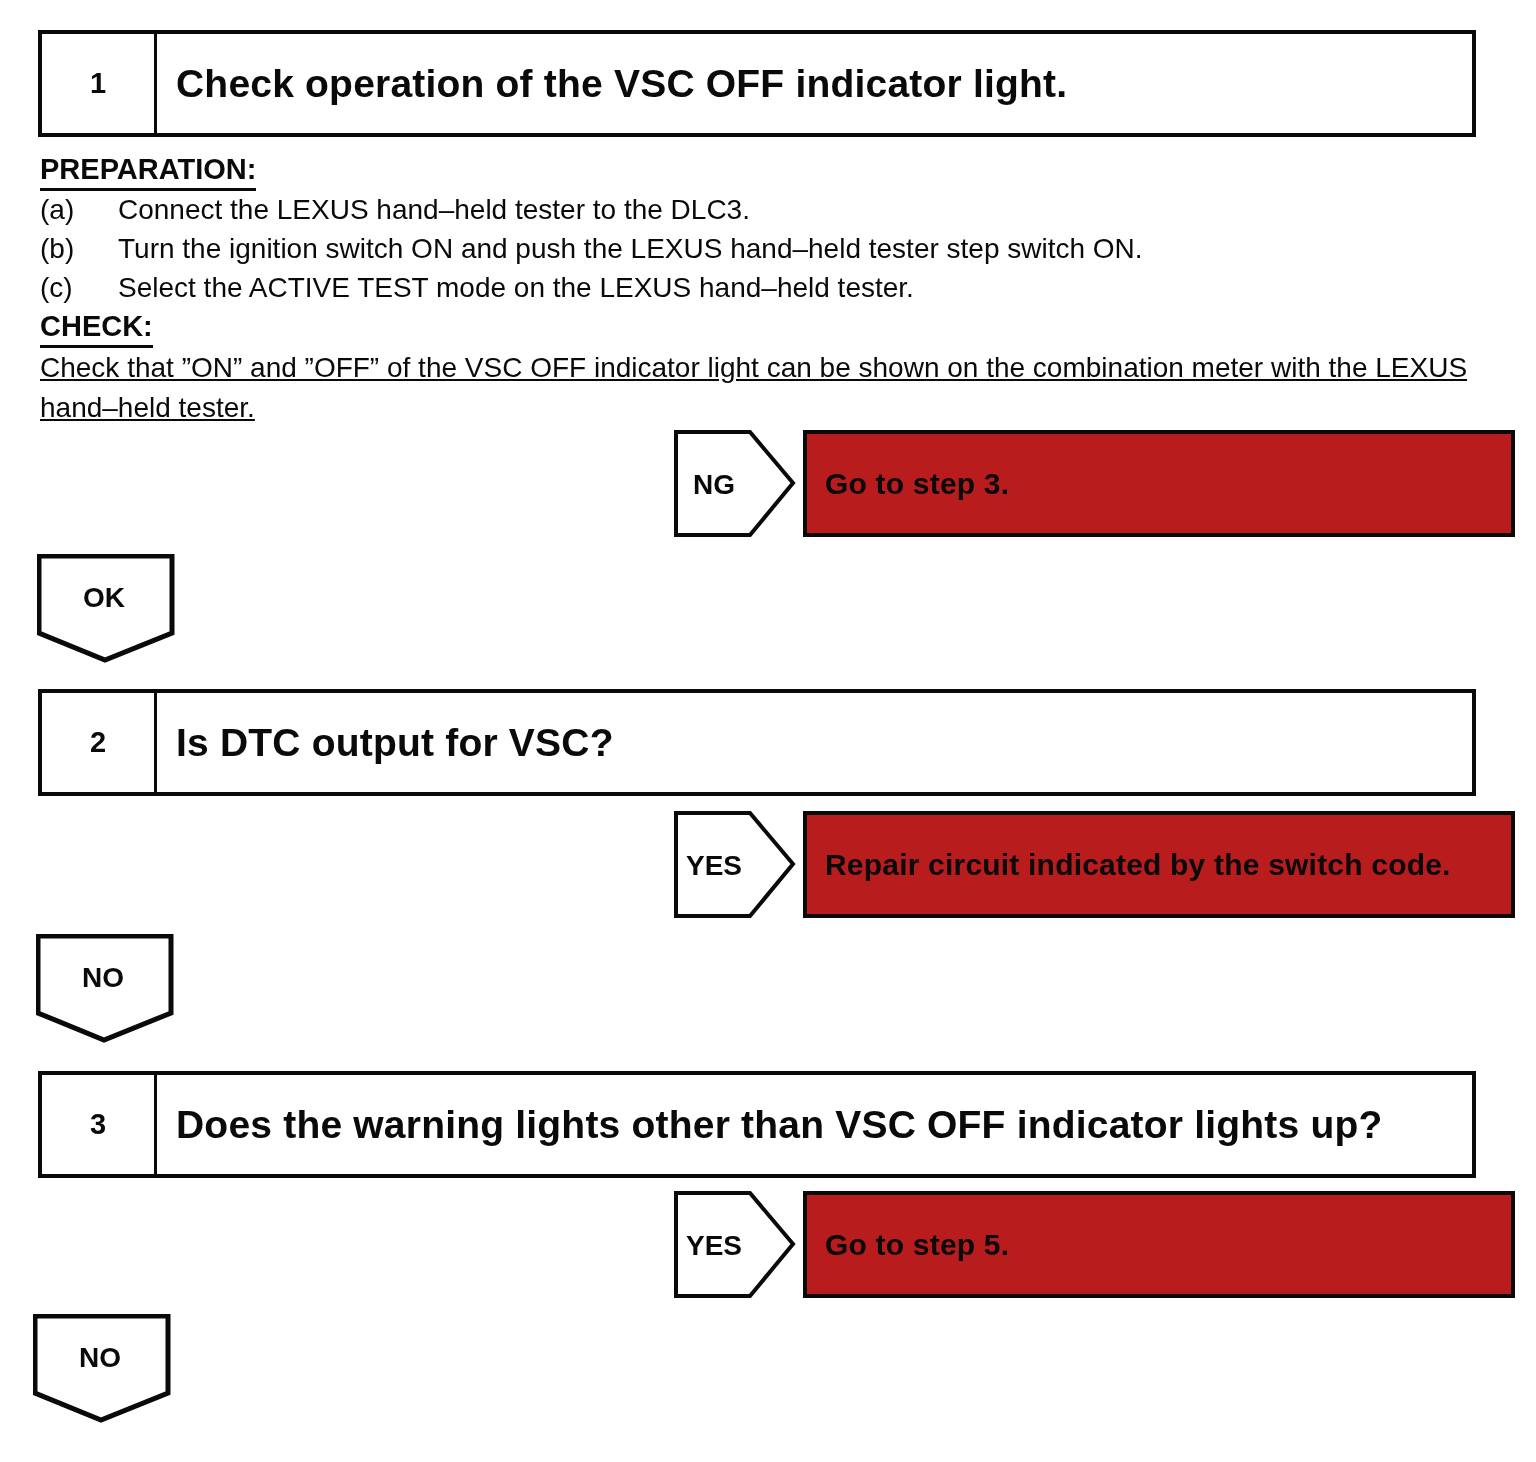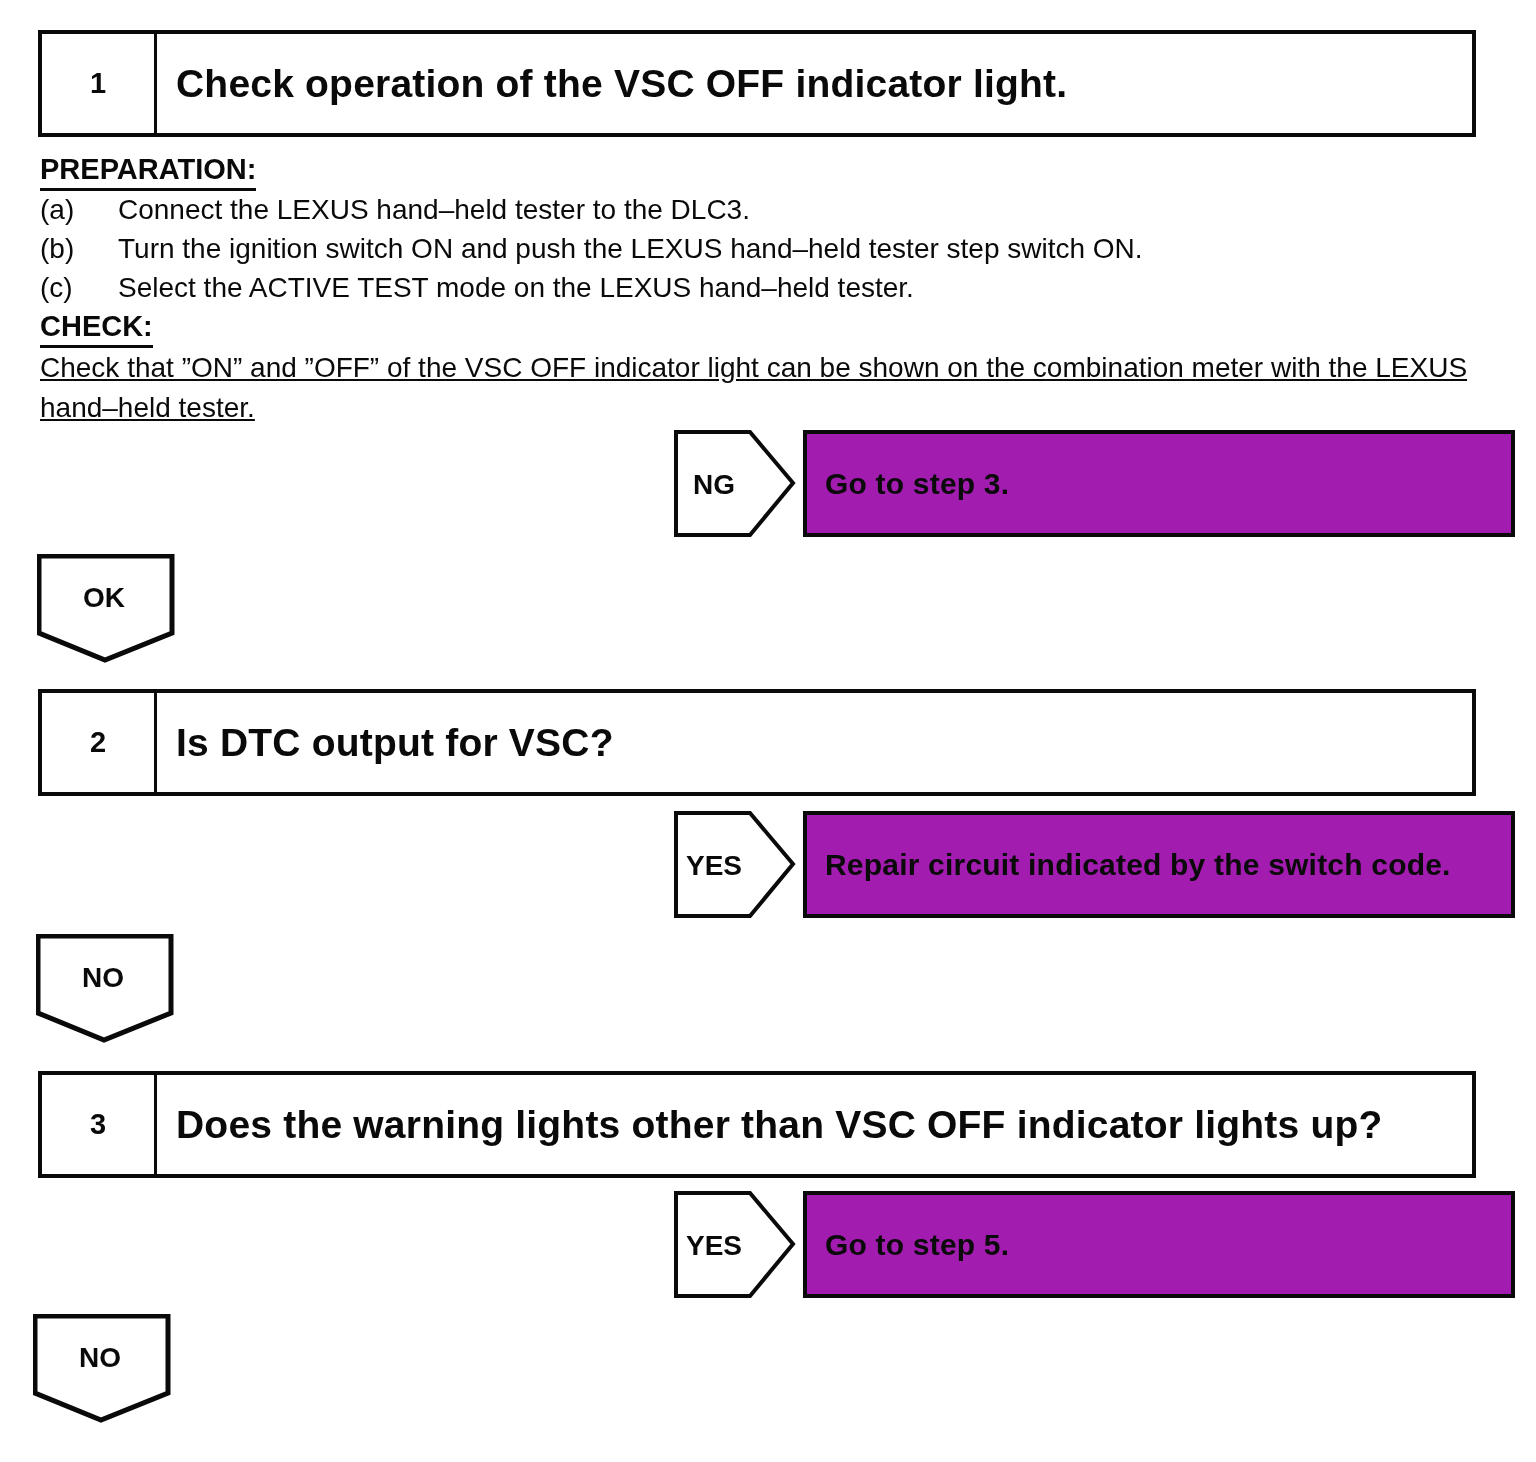--- a/index.html
+++ b/index.html
@@ -81,21 +81,21 @@
     font-weight: bold;
     font-size: 28px;
     fill: #0a0a0a;
   }
   .action-box {
     margin-left: 7px;
     width: 712px;
     height: 107px;
     border: 4px solid #0a0a0a;
     box-sizing: border-box;
-    background: #a21caf;
+    background: #b91c1c;
     display: flex;
     align-items: center;
     padding-left: 18px;
     font-weight: bold;
     font-size: 30px;
     letter-spacing: 0.2px;
   }
 
   
   .continuer { position: absolute; }

